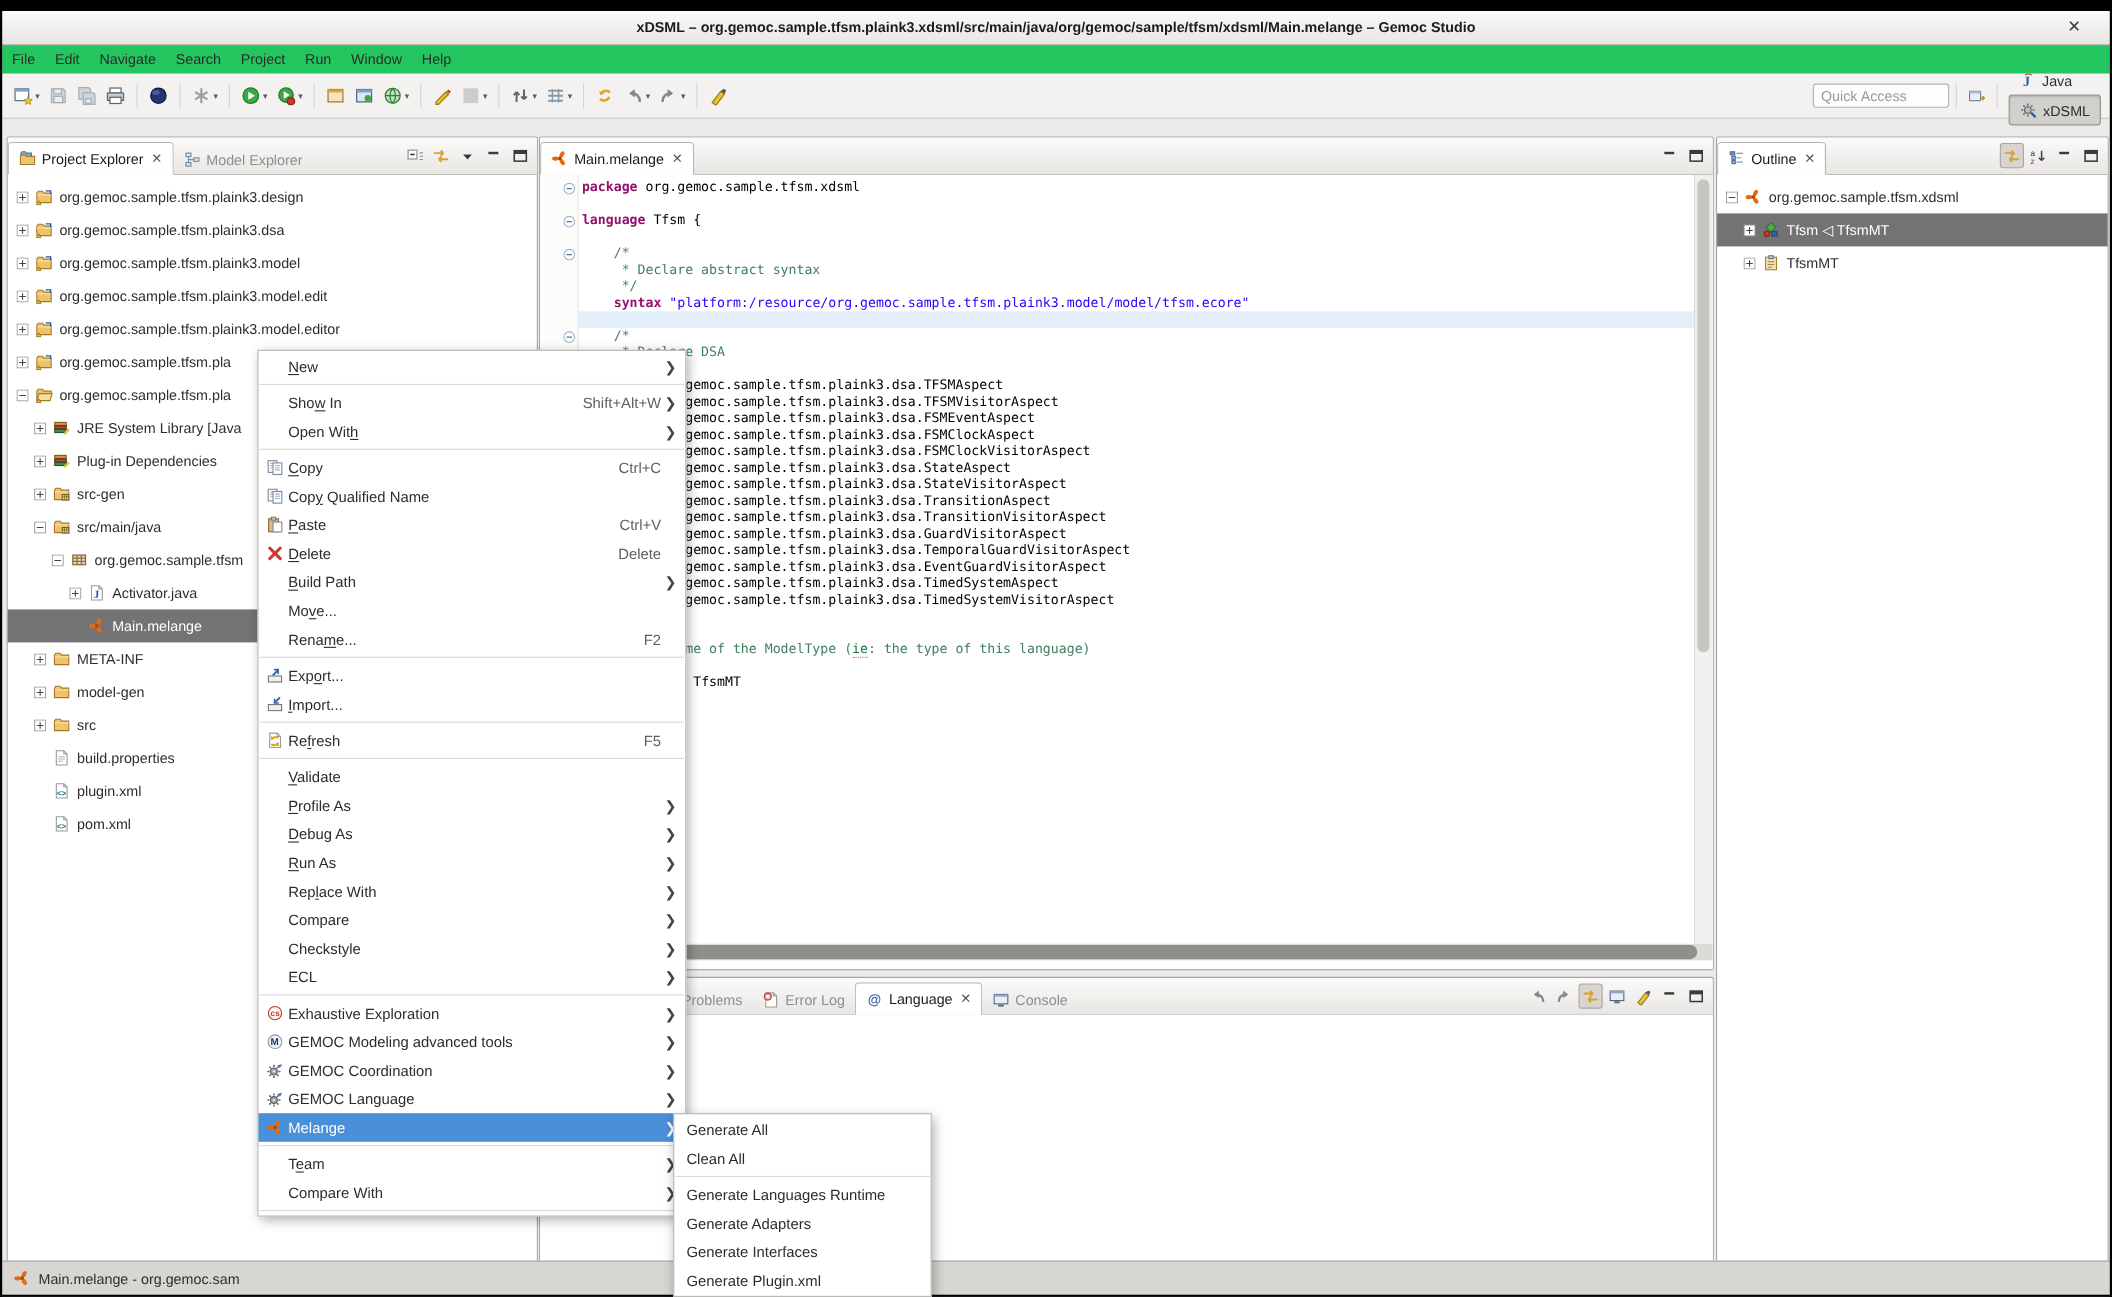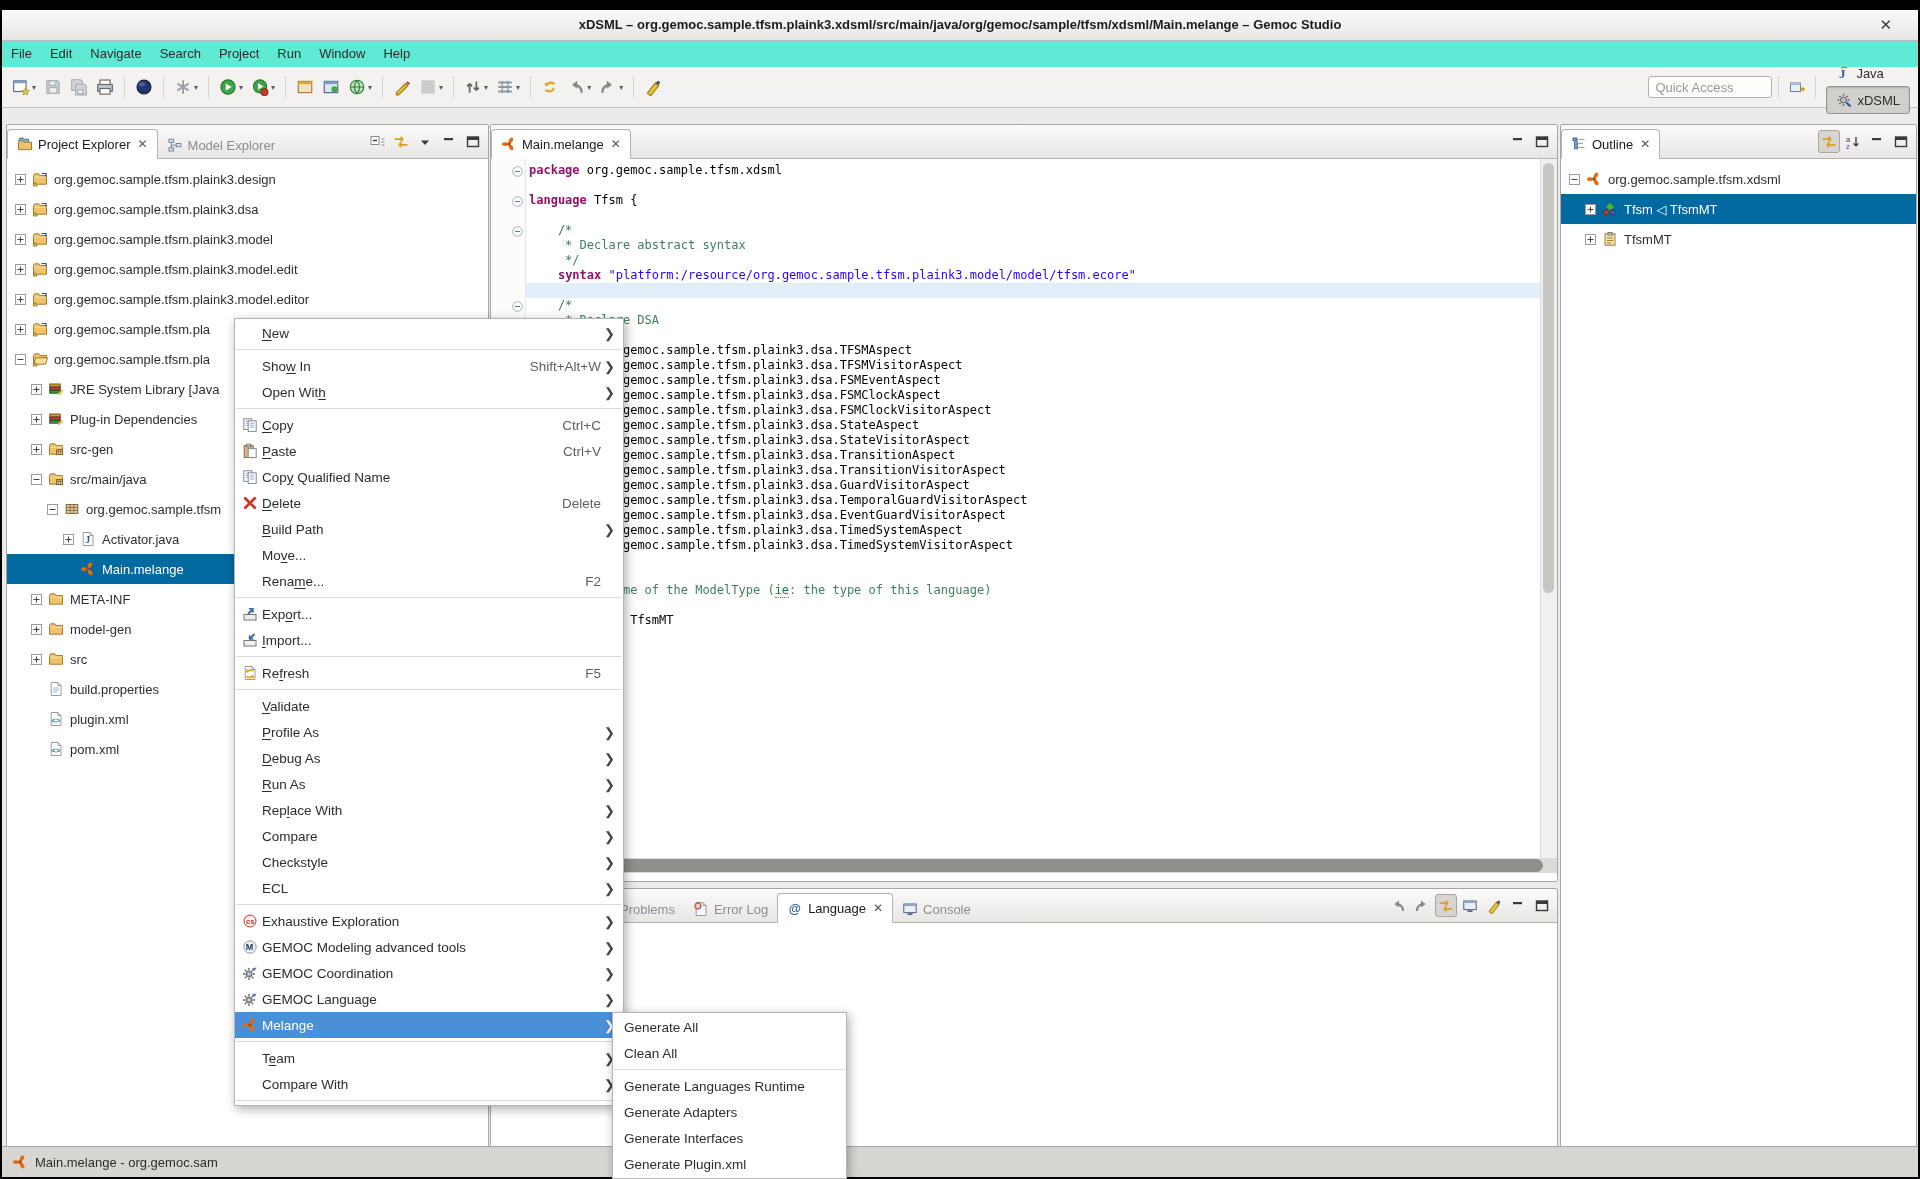--- a/index.html
+++ b/index.html
@@ -9,21 +9,21 @@
   .ic{display:inline-block;vertical-align:middle;line-height:0}
   .ic svg{width:100%;height:100%;display:block}
   
   #top-strip{left:0;top:0;width:1920px;height:10px;background:#000}
   #edge-l{left:0;top:10px;width:2px;height:1169px;background:#000;z-index:5}
   #edge-r{right:0;top:10px;width:2px;height:1169px;background:#000;z-index:5}
   #edge-b{left:0;bottom:0;width:1920px;height:2px;background:#000;z-index:5}
   #titlebar{left:2px;top:10px;width:1916px;height:30px;background:linear-gradient(#fafaf9,#e7e6e3);
             border-bottom:1px solid #bdbbb8;text-align:center;line-height:30px;font-weight:bold;color:#1b1b1b}
   #win-close{position:absolute;right:26px;top:0;font-size:15px;color:#3c3c3c;line-height:30px;font-weight:normal;cursor:pointer}
-  #menubar{left:2px;top:41px;width:1916px;height:26px;background:#5eead4;line-height:26px}
+  #menubar{left:2px;top:41px;width:1916px;height:26px;background:#22c55e;line-height:26px}
   .menu-item{display:inline-block;padding:0 9px;color:#2d2d2d}
   #toolbar{left:2px;top:67px;width:1916px;height:40px;background:#f3f2f0;border-bottom:1px solid #c9c7c4}
   .tb-row{display:flex;align-items:center;height:100%;padding-left:6px}
   .tb-btn{display:flex;align-items:center;padding:3px 3px;margin:0 1px;border-radius:3px}
   .tb-btn .ic{width:18px;height:18px}
   .dd{font-size:8px;color:#5a5a5a;margin-left:2px}
   .tb-sep{width:1px;height:22px;background:#d6d4d1;margin:0 6px}
   #tb-right{position:absolute;right:8px;top:0;height:40px;display:flex;align-items:center}
   #quick-access{width:110px;height:20px;border:1px solid #b3b1ae;border-radius:3px;background:#fdfdfc;
                 padding:0 6px;font-size:13px;color:#2d2d2d;font-family:"Liberation Sans",sans-serif}
@@ -45,21 +45,21 @@
   .ptool{padding:2px;border-radius:3px;border:1px solid transparent}
   .ptool .ic{width:16px;height:16px}
   .ptool.pressed{background:#d8d5d1;border:1px solid #a9a7a3}
   
   .tree{padding-top:5px;font-size:13px}
   .trow{display:flex;align-items:center;height:30px;white-space:nowrap}
   .trow .exp{width:11px;height:11px;margin-right:6px;flex:none}
   .trow .exp svg{width:11px;height:11px;display:block}
   .trow .noexp{width:17px;flex:none}
   .trow .ic{width:16px;height:16px;margin-right:6px;flex:none}
-  .trow.sel{background:#0369a1;color:#fff}
+  .trow.sel{background:#737373;color:#fff}
   
   #editor-body{position:absolute;left:0;top:34px;right:0;bottom:0;background:#fff;overflow:hidden}
   #ruler{position:absolute;left:0;top:0;bottom:0;width:34px;background:#fcfcfb;border-right:1px solid #e6e6e4}
   #code{position:absolute;left:0;top:0;right:16px;padding:4px 0 0 38px;font-family:"DejaVu Sans Mono",monospace;
         font-size:12px;line-height:15px;white-space:pre}
   .cline{height:15px;position:relative}
   .cline.hl{background:#e3eefb;margin-left:-3px;padding-left:3px}
   .cl-k{color:#92106e;font-weight:bold}
   .cl-s{color:#2a00ff}
   .cl-c{color:#3f7f5f}
@@ -947,41 +947,41 @@
         </svg>
       </span>
       <span class="mlabel"><u>C</u>opy</span>
       <span class="spring"></span>
       <span class="mshort">Ctrl+C</span>
       <span class="marr"></span>
     </div>
     <div class="mrow">
       <span class="ic" style="width: 16px; height: 16px;">
         <svg viewBox="0 0 16 16" xmlns="http://www.w3.org/2000/svg">
-          <rect x="2.2" y="2.6" width="9" height="11.8" fill="#d9b98a" stroke="#8a6a3a"></rect>
-          <rect x="4.7" y="1.2" width="4" height="2.6" fill="#c9ced4" stroke="#70767c"></rect>
-          <rect x="6.2" y="5.6" width="8" height="9" fill="#fff" stroke="#8a8a8a"></rect>
-        </svg>
-      </span>
-      <span class="mlabel"><u>P</u>aste</span>
-      <span class="spring"></span>
-      <span class="mshort">Ctrl+V</span>
-      <span class="marr"></span>
-    </div>
-    <div class="mrow">
-      <span class="ic" style="width: 16px; height: 16px;">
-        <svg viewBox="0 0 16 16" xmlns="http://www.w3.org/2000/svg">
           <rect x="1.8" y="1.8" width="8" height="10.6" fill="#fff" stroke="#7a8aa0"></rect>
           <path d="M3.6 4.2h4.4M3.6 6.2h4.4M3.6 8.2h4.4" stroke="#9fb0c4"></path>
           <rect x="6.2" y="3.8" width="8" height="10.6" fill="#fff" stroke="#7a8aa0"></rect>
           <path d="M8 6.2h4.4M8 8.2h4.4M8 10.2h4.4" stroke="#9fb0c4"></path>
         </svg>
       </span>
       <span class="mlabel">Cop<u>y</u> Qualified Name</span>
       <span class="spring"></span>
+      <span class="marr"></span>
+    </div>
+    <div class="mrow">
+      <span class="ic" style="width: 16px; height: 16px;">
+        <svg viewBox="0 0 16 16" xmlns="http://www.w3.org/2000/svg">
+          <rect x="2.2" y="2.6" width="9" height="11.8" fill="#d9b98a" stroke="#8a6a3a"></rect>
+          <rect x="4.7" y="1.2" width="4" height="2.6" fill="#c9ced4" stroke="#70767c"></rect>
+          <rect x="6.2" y="5.6" width="8" height="9" fill="#fff" stroke="#8a8a8a"></rect>
+        </svg>
+      </span>
+      <span class="mlabel"><u>P</u>aste</span>
+      <span class="spring"></span>
+      <span class="mshort">Ctrl+V</span>
       <span class="marr"></span>
     </div>
     <div class="mrow">
       <span class="ic" style="width: 16px; height: 16px;">
         <svg viewBox="0 0 16 16" xmlns="http://www.w3.org/2000/svg">
           <path d="M3.2 3.2l9.6 9.6M12.8 3.2L3.2 12.8" stroke="#c93a2e" stroke-width="2.8" stroke-linecap="round"></path>
         </svg>
       </span>
       <span class="mlabel"><u>D</u>elete</span>
       <span class="spring"></span>

